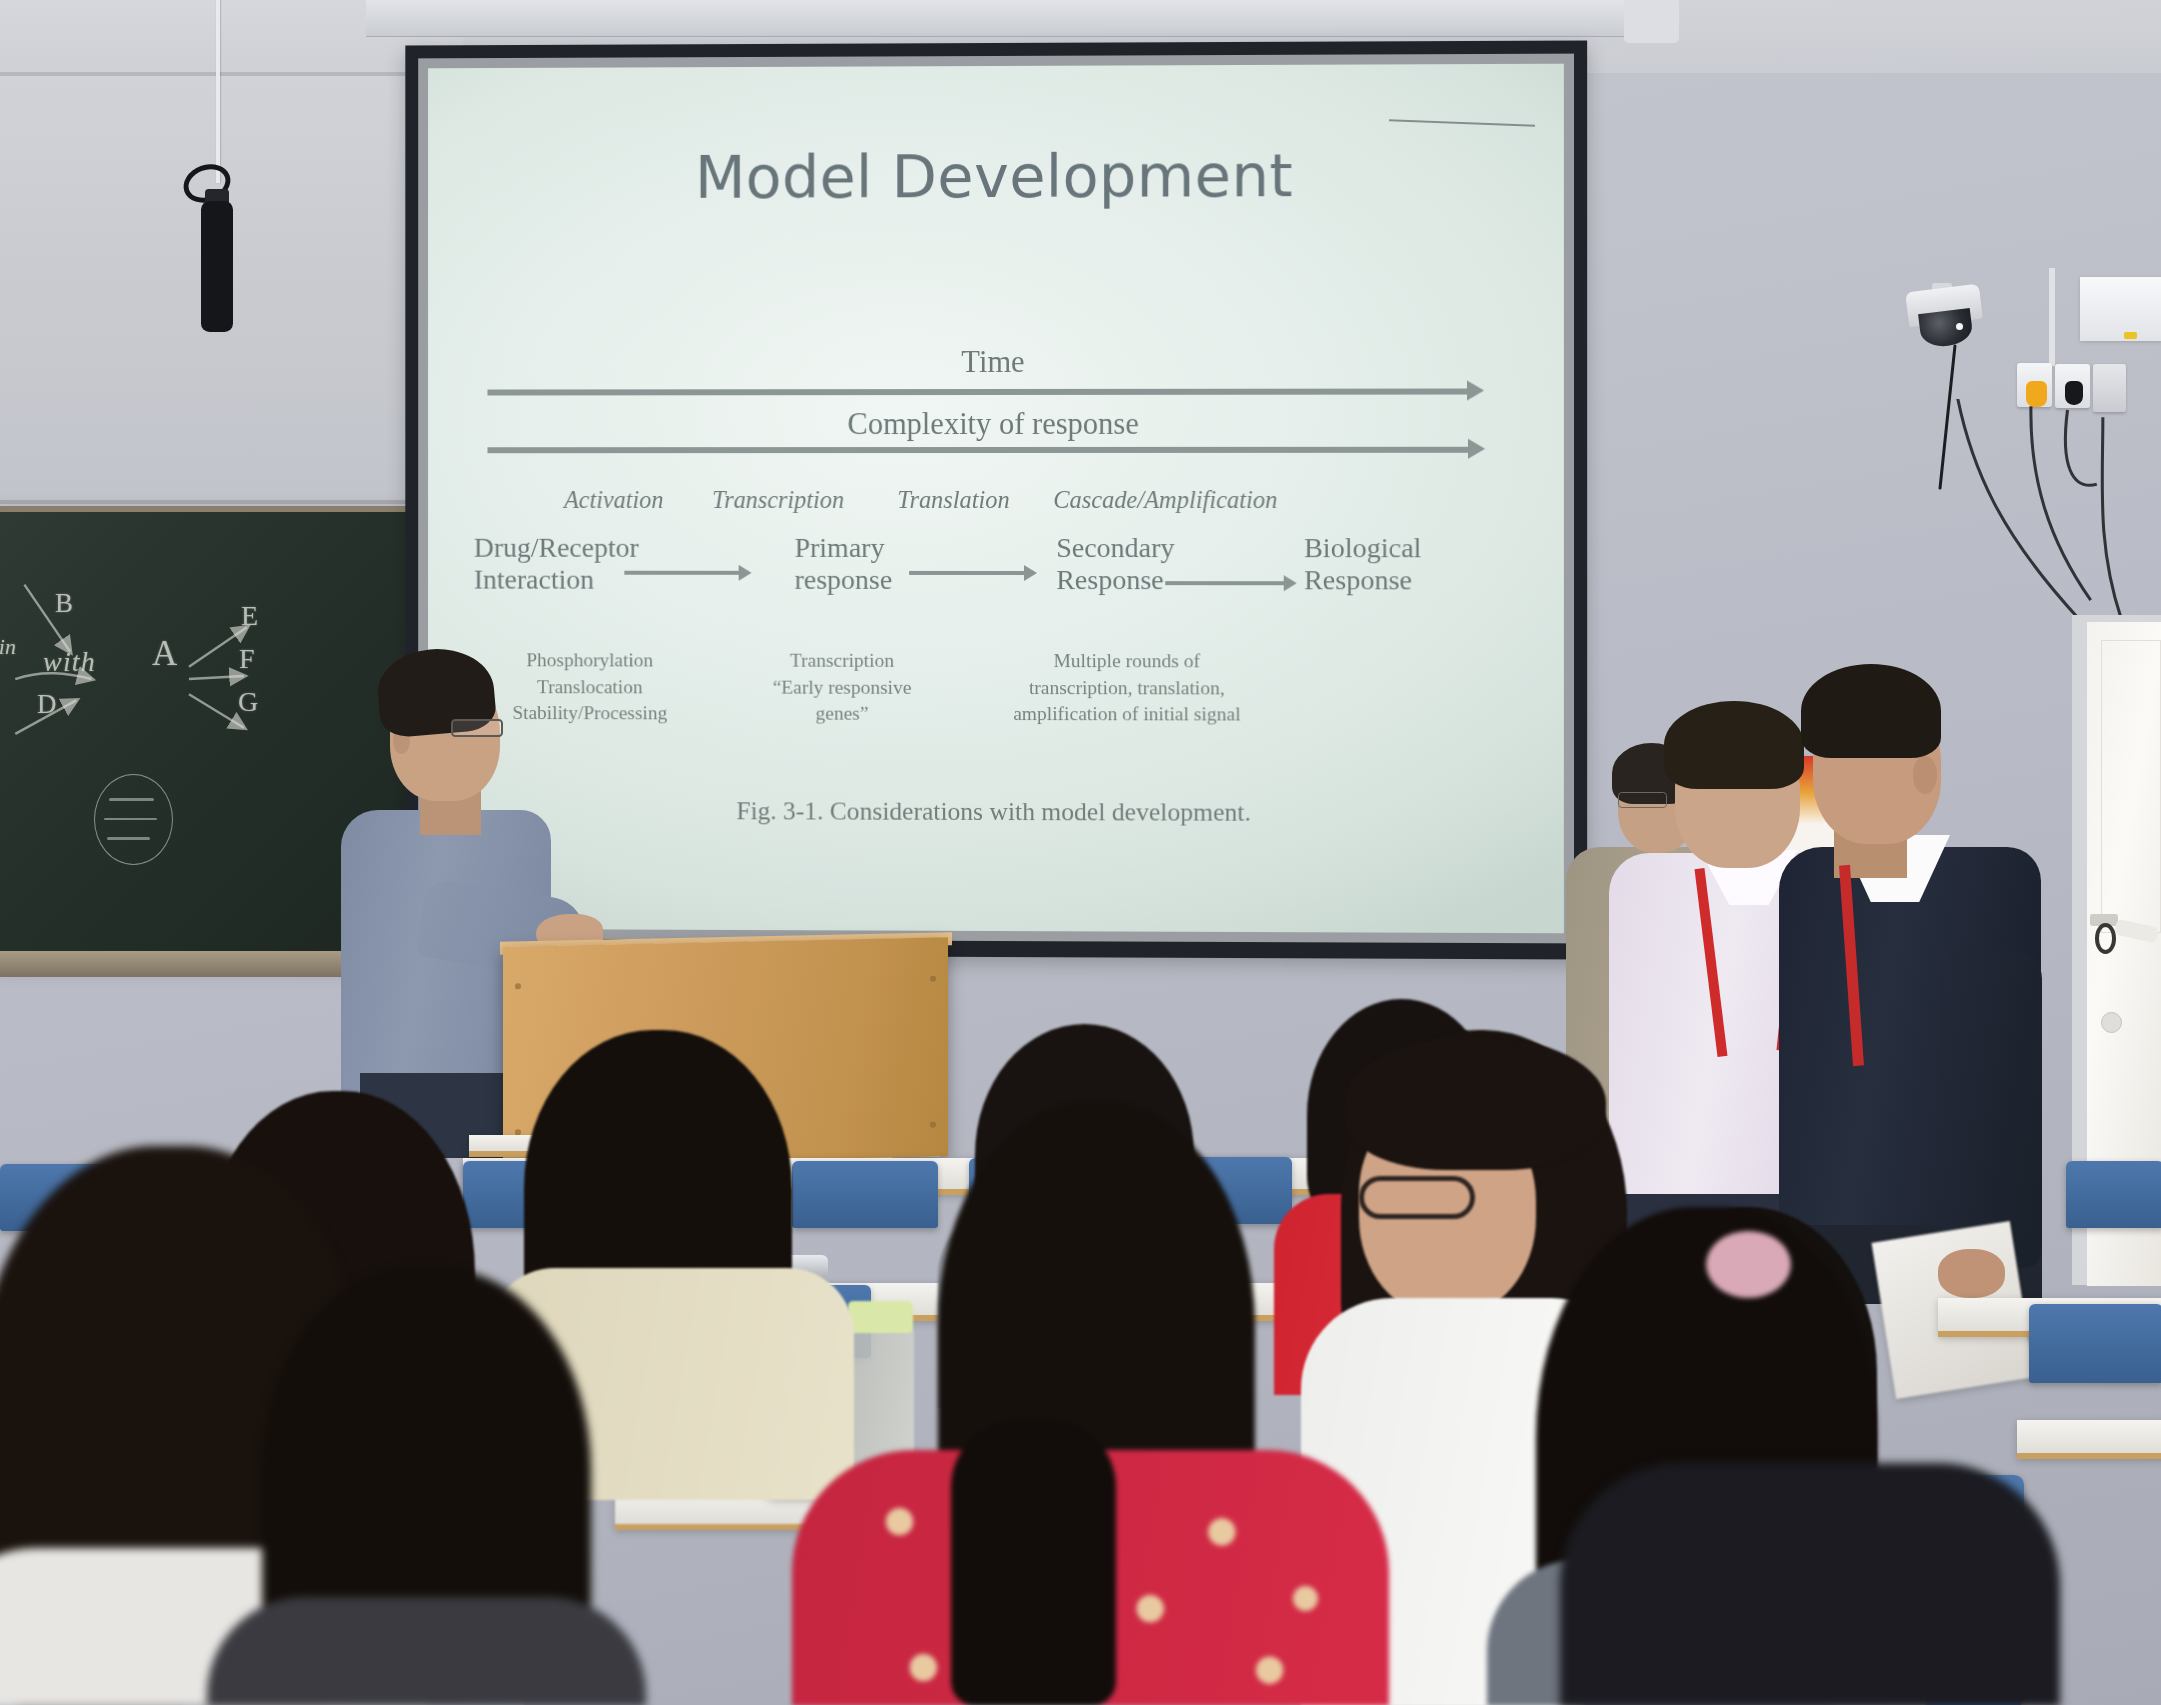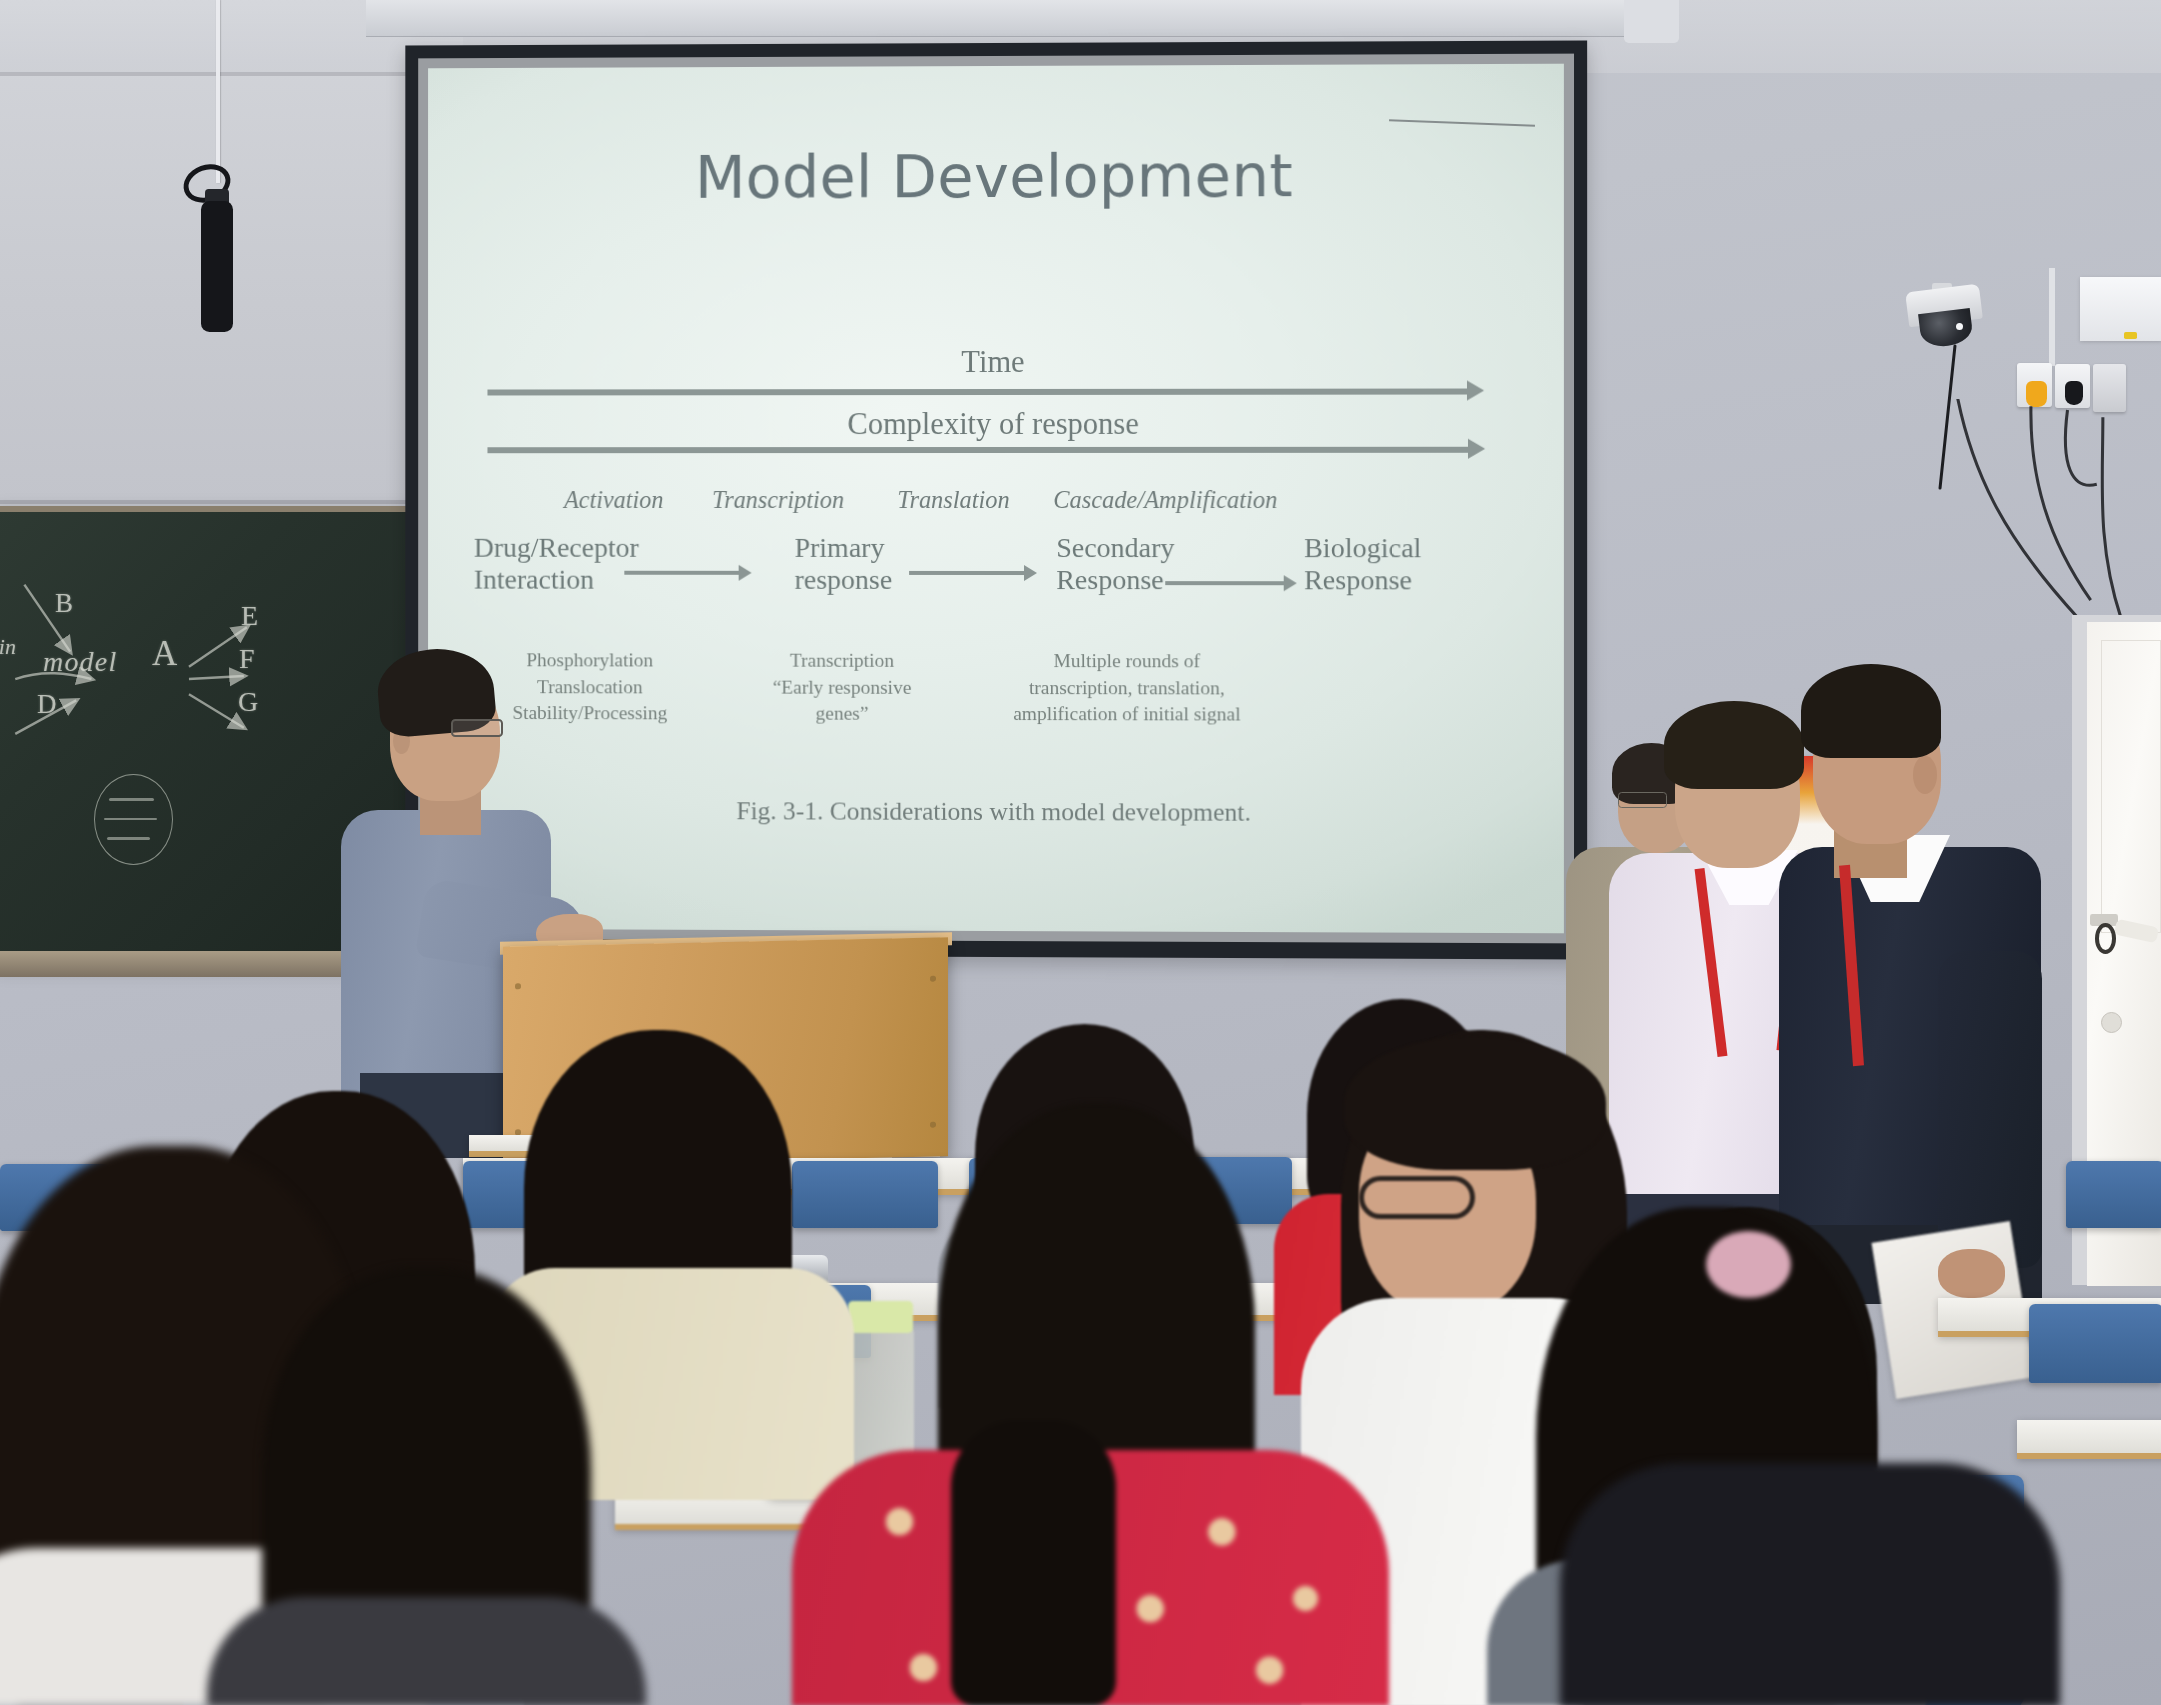--- a/index.html
+++ b/index.html
@@ -265,21 +265,21 @@
   <div class="abs mic-cable"></div>
   <div class="abs mic-loop"></div>
   <div class="abs mic-tip"></div>
   <div class="abs mic-body"></div>
 
   <div class="abs blackboard shadow-soft"></div>
   <div class="abs bb-frame-bottom"></div>
   <div class="abs chalk chalk-lin">lin</div>
   <div class="abs chalk chalk-B">B</div>
   <div class="abs chalk chalk-D">D</div>
-  <div class="abs chalk chalk-gene">model</div>
+  <div class="abs chalk chalk-gene">with</div>
   <div class="abs chalk chalk-A">A</div>
   <div class="abs chalk chalk-E">E</div>
   <div class="abs chalk chalk-F">F</div>
   <div class="abs chalk chalk-G">G</div>
   <svg class="abs" style="left:0;top:548px;width:317px;height:256px;" viewBox="0 0 520 420" width="317" height="256">
     <g stroke="#d9dcd4" stroke-opacity=".62" stroke-width="4" fill="none">
       <path d="M40,60 L115,170" marker-end="url(#ch)"></path>
       <path d="M25,215 C70,200 110,205 150,215" marker-end="url(#ch)"></path>
       <path d="M25,305 L125,250" marker-end="url(#ch)"></path>
       <path d="M310,195 L405,130" marker-end="url(#ch)"></path>

